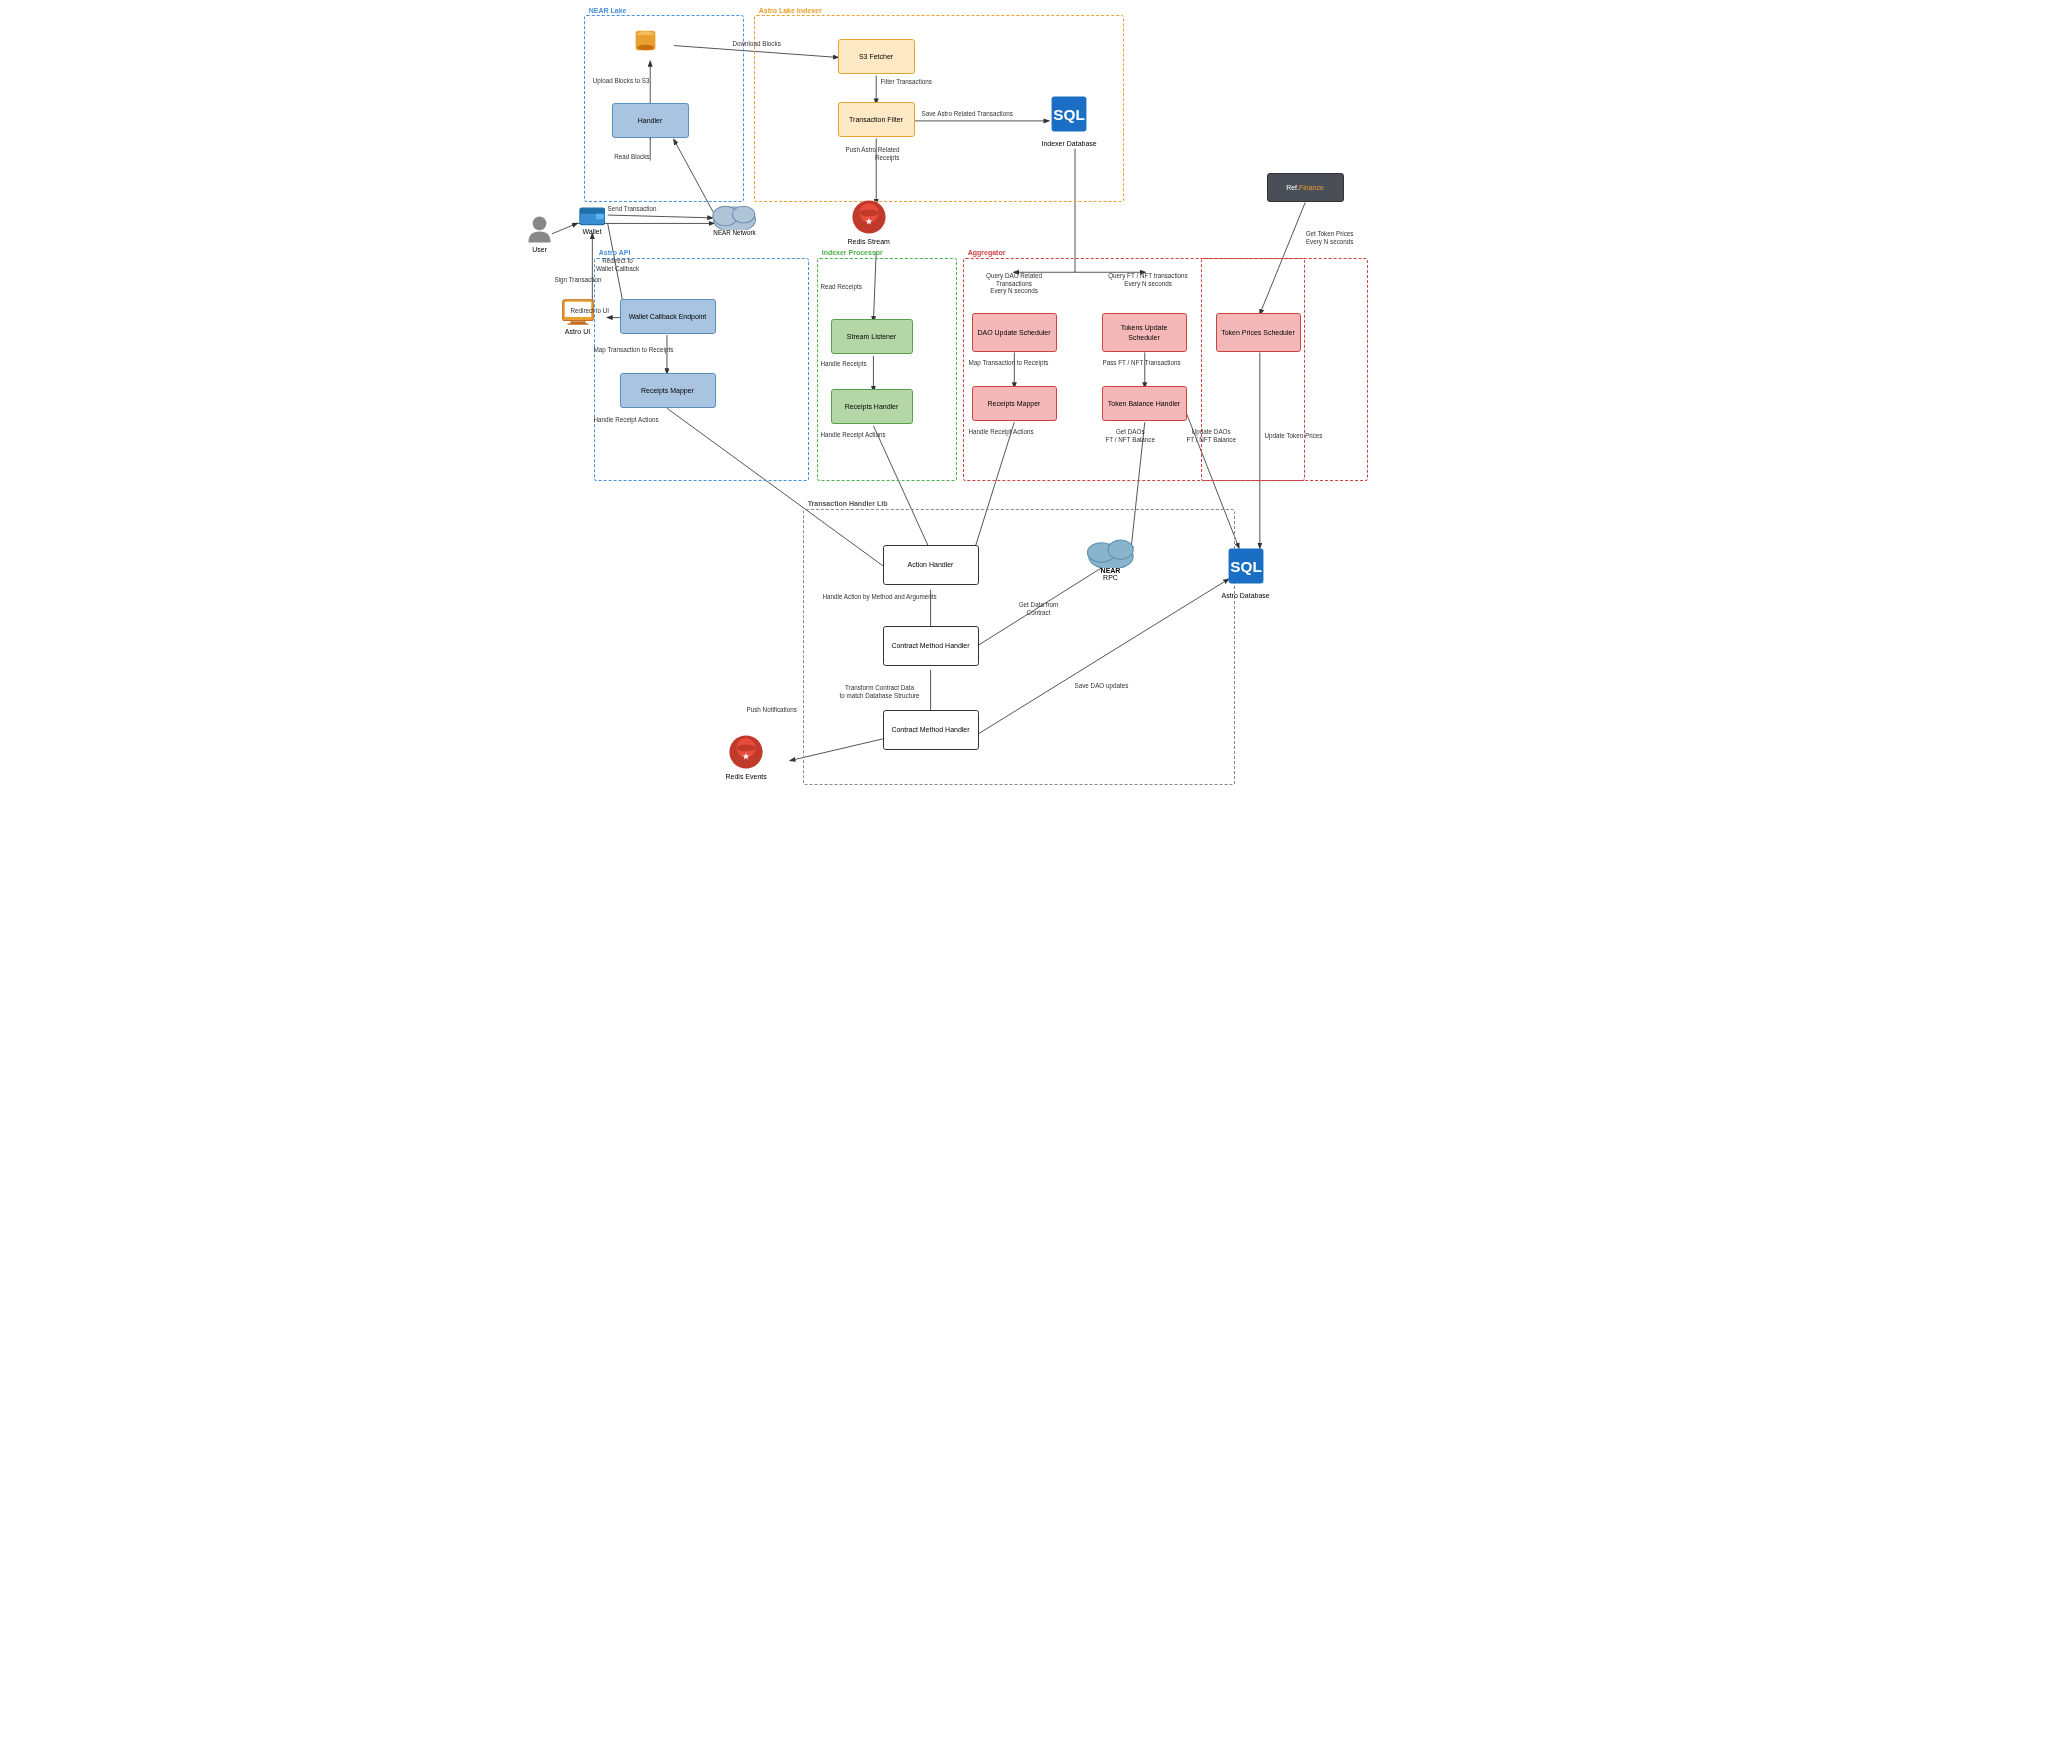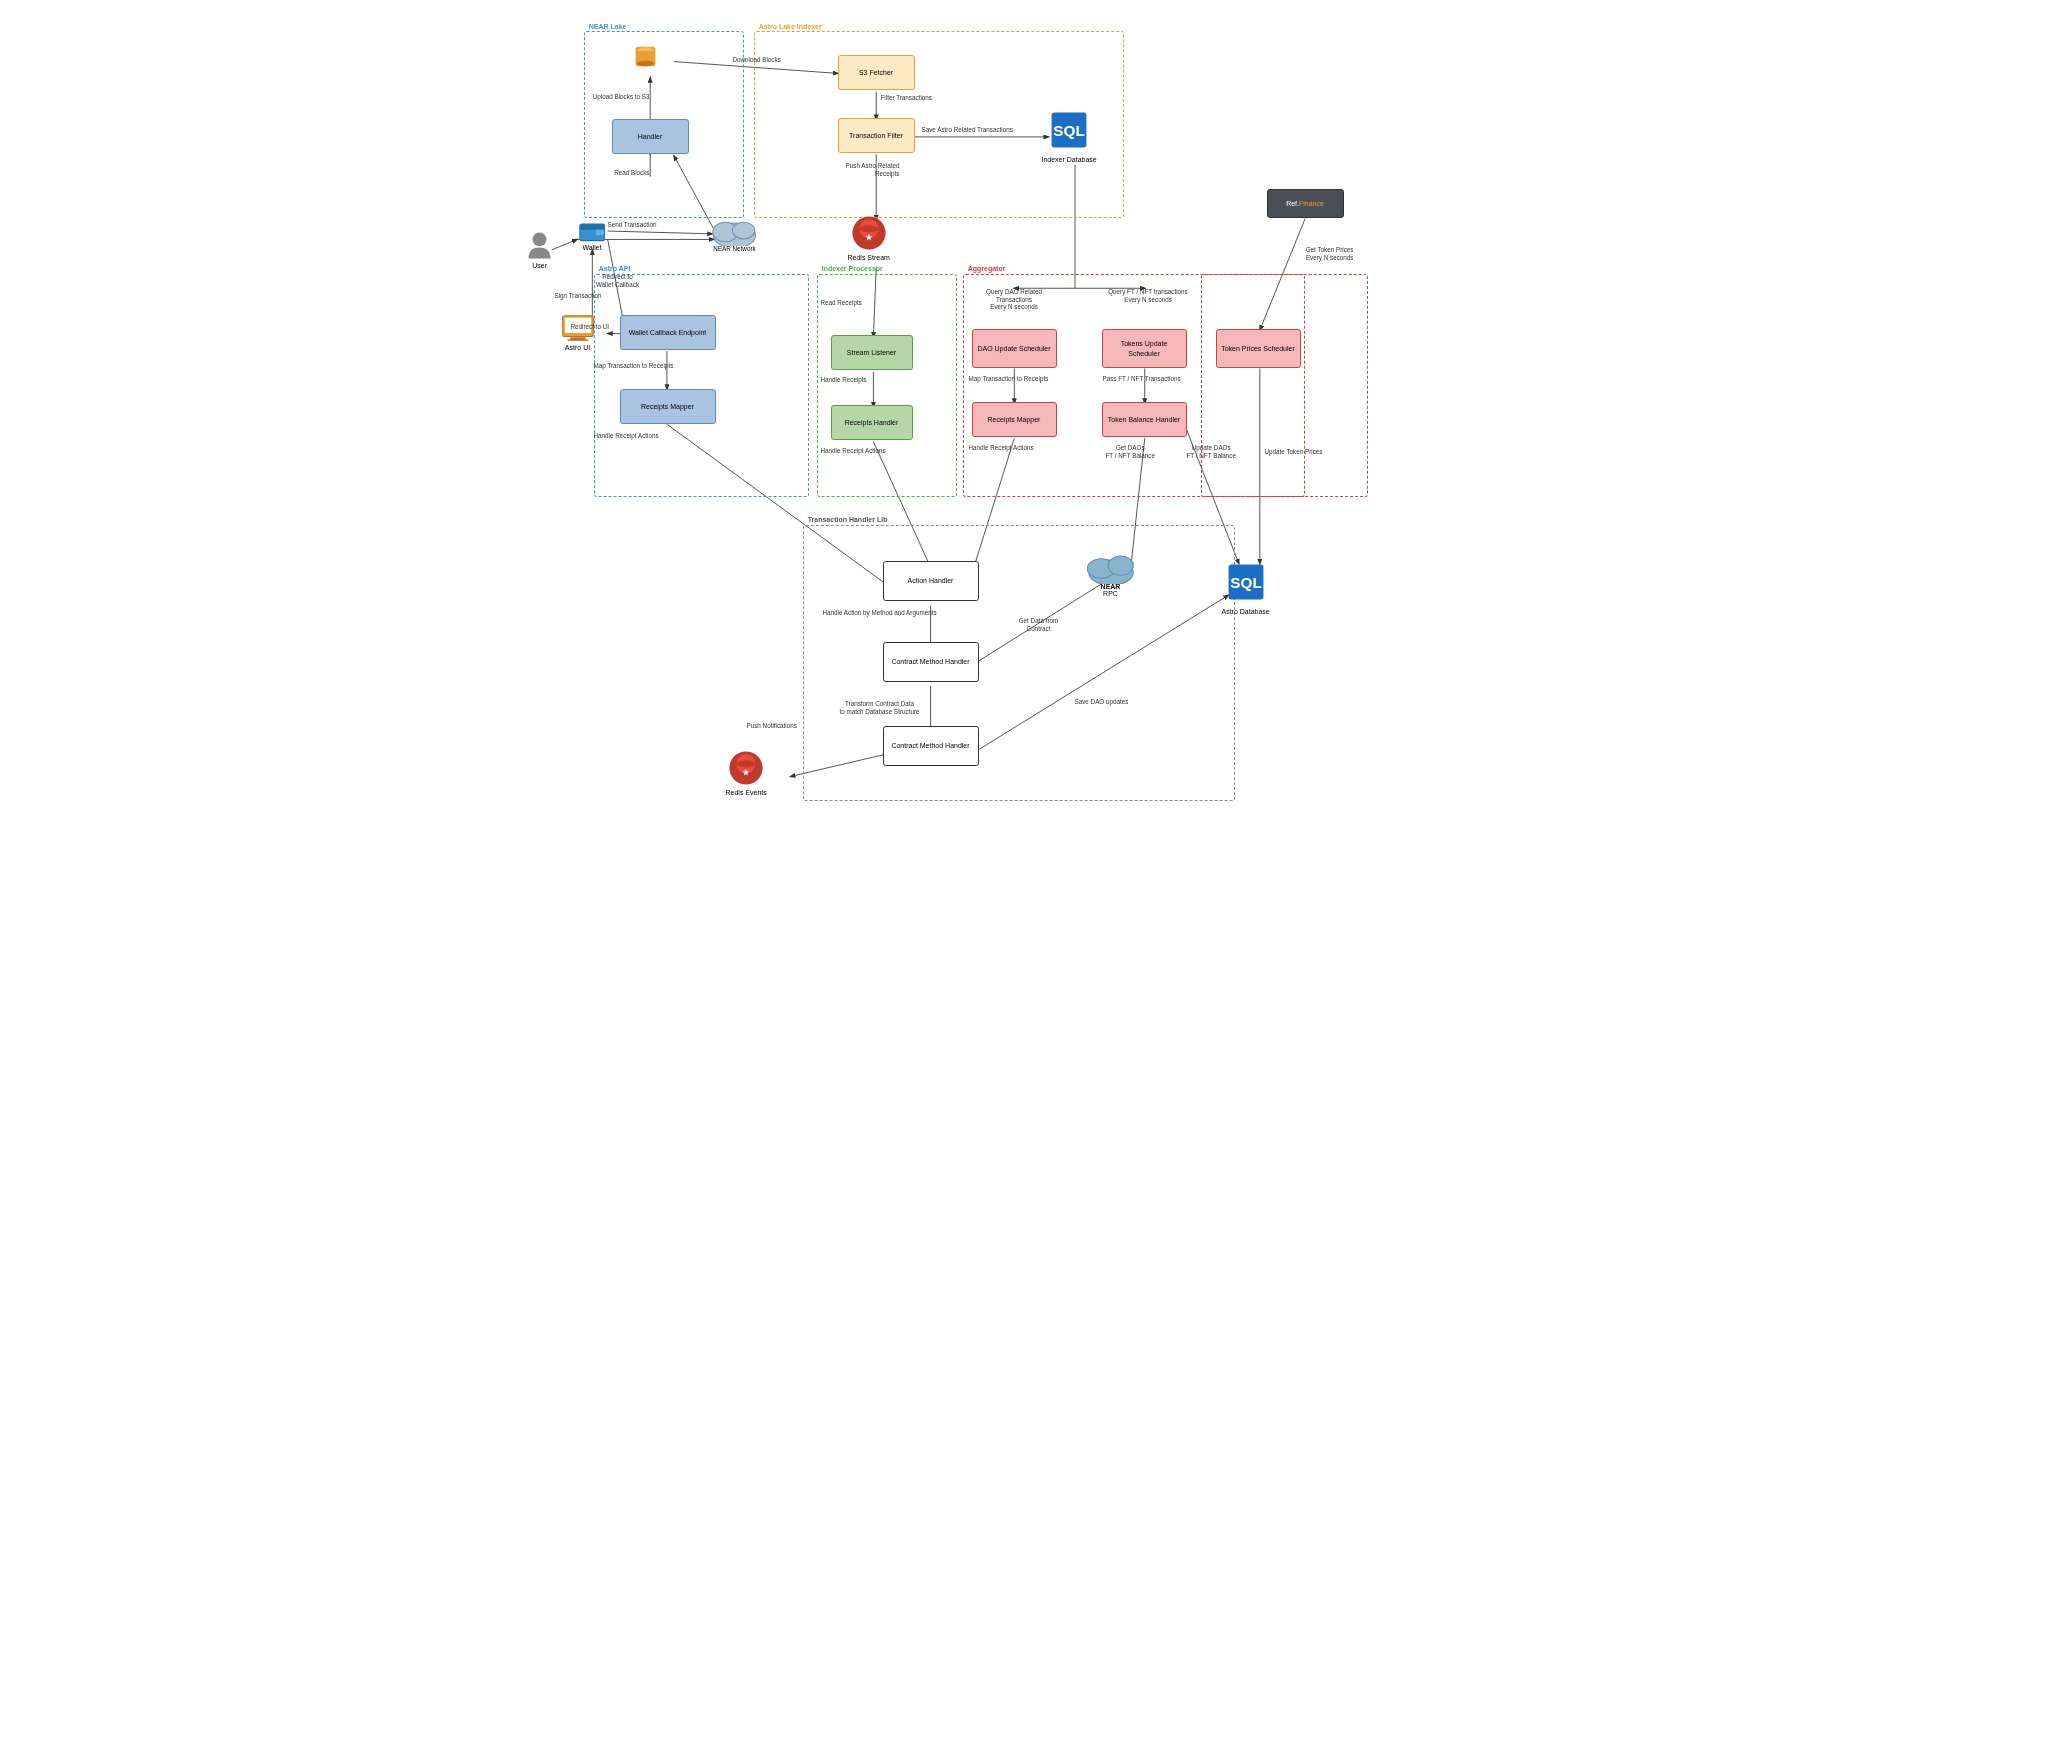--- a/index.html
+++ b/index.html
@@ -6,21 +6,21 @@
     body {
       background: #fff;
       font-family: Arial, sans-serif;
       font-size: 7.7px;
       overflow: auto;
     }
     .diagram-container {
       position: relative;
       width: 1033px;
       height: 880px;
-      margin: 16px auto;
+      margin: 0 auto;
       background: #fff;
     }
 
     
     .region {
       position: absolute;
       border: 1px dashed;
       border-radius: 2.8px;
     }
     .region-label {

